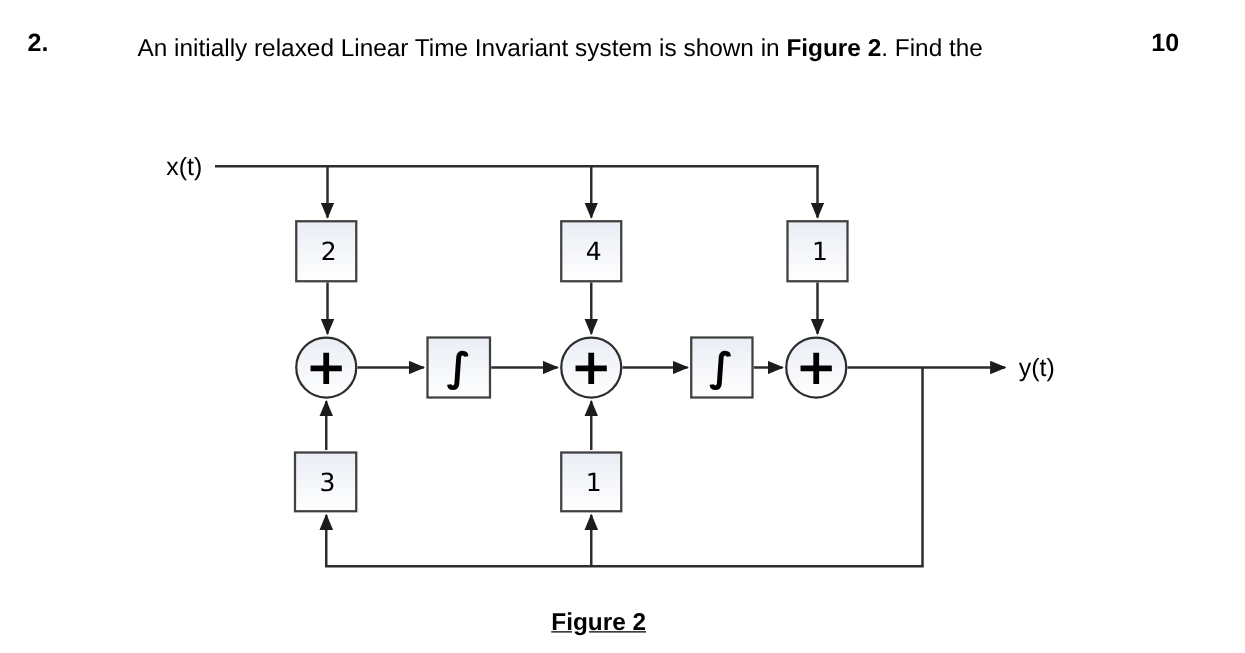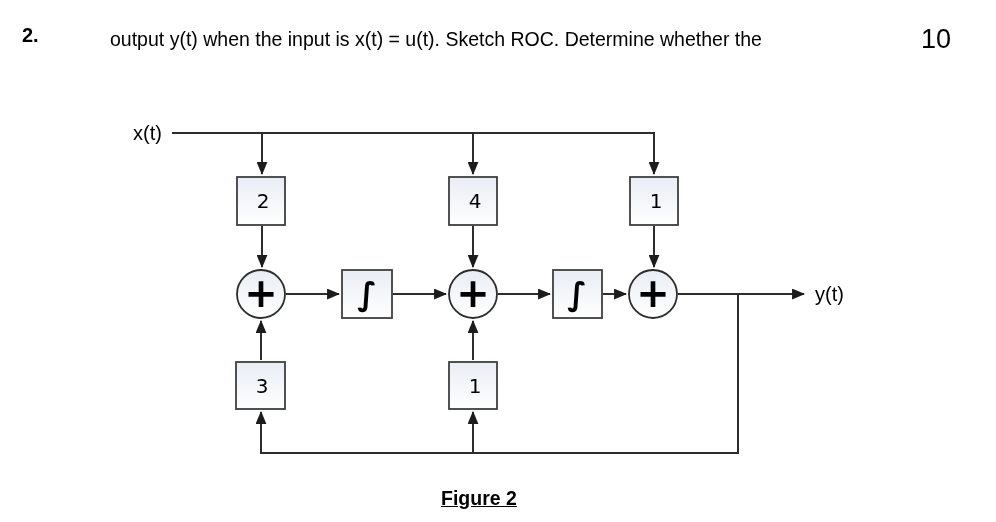--- a/index.html
+++ b/index.html
@@ -12,21 +12,21 @@
     color: #000000;
     overflow: hidden;
   }
   .abs { position: absolute; }
   #q-number {
     left: 22px; top: 24px;
     font-size: 20px; font-weight: bold;
   }
   #q-marks {
     left: 921px; top: 24px;
-    font-size: 27px; font-weight: normal;
+    font-size: 20px; font-weight: bold;
   }
   #q-text {
     left: 110px; top: 24px;
     width: 780px;
     font-size: 19.5px;
     line-height: 31px;
     white-space: nowrap;
   }
   #q-text b { font-weight: bold; }
   #figure-caption {
@@ -141,20 +141,20 @@
     <rect class="block" x="449" y="362" width="48" height="47"></rect>
     <text class="gain-label" x="475" y="393">1</text>
 
     <line class="wire" x1="261" y1="360" x2="261" y2="321" marker-end="url(#arrow)"></line>
     <line class="wire" x1="473" y1="360" x2="473" y2="321" marker-end="url(#arrow)"></line>
   </svg>
 
   <div class="abs" id="q-number">2.</div>
 
   <div class="abs" id="q-text">
-    <div>output y(t) when the input is x(t) = u(t). Sketch ROC. Determine whether the</div>
+    <div><span>An initially relaxed Linear Time Invariant system is shown in </span><b>Figure 2</b><span>. Find the</span></div>
   </div>
 
   <div class="abs" id="q-marks">10</div>
 
   <div class="abs" id="figure-caption">Figure 2</div>
 
 </div>
 
 </body></html>

